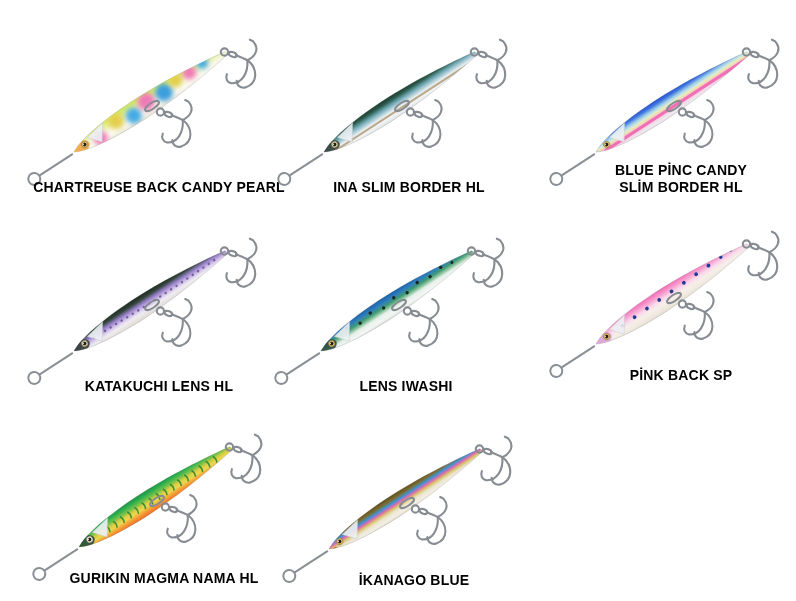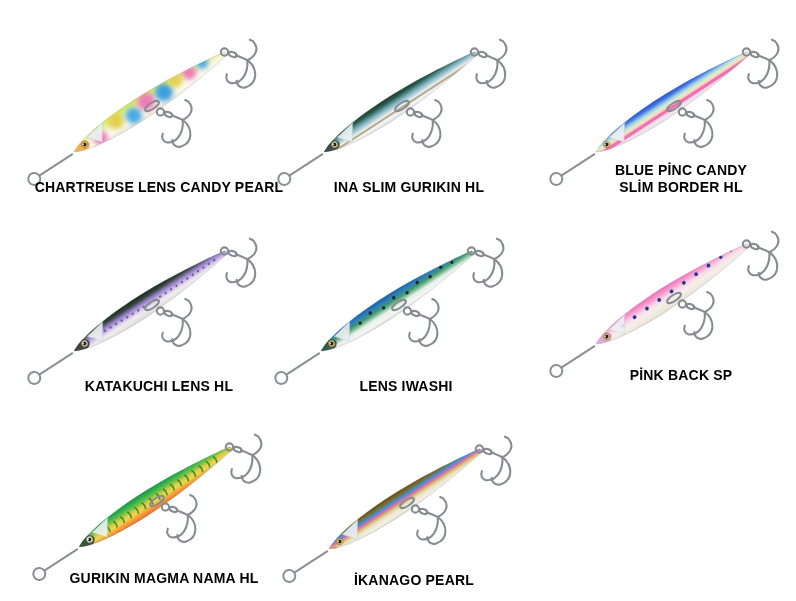--- a/index.html
+++ b/index.html
@@ -70,21 +70,21 @@
         <g transform="translate(142,96) scale(0.8)" fill="none" stroke="#878c92" stroke-width="2.6" stroke-linecap="round">
           <circle cx="3" cy="0" r="4.5"></circle>
           <ellipse cx="13" cy="3" rx="5" ry="2.8" transform="rotate(22 13 3)"></ellipse>
           <path d="M17,4 C22,6 27,8 31,10"></path>
           <path d="M31,10 C41,5 46,-4 38,-13 L34,-15"></path>
           <path d="M31,10 C44,20 44,38 29,43 C23,45 18,41 18,35"></path>
           <path d="M31,10 C32,26 24,39 11,38 C6,37 4,32 6,27"></path>
         </g>
       </svg>
       <figcaption class="label" style="bottom: 20px;">
-        <div>CHARTREUSE LENS CANDY PEARL</div>
+        <div>CHARTREUSE BACK CANDY PEARL</div>
       </figcaption>
     </figure>
 
     <figure class="cell" style="left: 250px; top: 0px;">
       <svg class="art" viewBox="0 0 270 200">
         <defs>
           <linearGradient id="g1" gradientUnits="userSpaceOnUse" x1="0" y1="-12" x2="0" y2="12">
             <stop offset="0%" stop-color="#18352a"></stop>
             <stop offset="20%" stop-color="#2b594a"></stop>
             <stop offset="38%" stop-color="#6fa8b4"></stop>
@@ -125,21 +125,21 @@
         <g transform="translate(142,96) scale(0.8)" fill="none" stroke="#878c92" stroke-width="2.6" stroke-linecap="round">
           <circle cx="3" cy="0" r="4.5"></circle>
           <ellipse cx="13" cy="3" rx="5" ry="2.8" transform="rotate(22 13 3)"></ellipse>
           <path d="M17,4 C22,6 27,8 31,10"></path>
           <path d="M31,10 C41,5 46,-4 38,-13 L34,-15"></path>
           <path d="M31,10 C44,20 44,38 29,43 C23,45 18,41 18,35"></path>
           <path d="M31,10 C32,26 24,39 11,38 C6,37 4,32 6,27"></path>
         </g>
       </svg>
       <figcaption class="label" style="bottom: 20px;">
-        <div>INA SLIM GURIKIN HL</div>
+        <div>INA SLIM BORDER HL</div>
       </figcaption>
     </figure>
 
     <figure class="cell" style="left: 522px; top: 0px;">
       <svg class="art" viewBox="0 0 270 200">
         <defs>
           <linearGradient id="g2" gradientUnits="userSpaceOnUse" x1="0" y1="-12" x2="0" y2="12">
             <stop offset="0%" stop-color="#1f49c8"></stop>
             <stop offset="18%" stop-color="#3f74e0"></stop>
             <stop offset="34%" stop-color="#9fd0ea"></stop>
@@ -512,16 +512,16 @@
         <g transform="translate(142,96) scale(0.8)" fill="none" stroke="#878c92" stroke-width="2.6" stroke-linecap="round">
           <circle cx="3" cy="0" r="4.5"></circle>
           <ellipse cx="13" cy="3" rx="5" ry="2.8" transform="rotate(22 13 3)"></ellipse>
           <path d="M17,4 C22,6 27,8 31,10"></path>
           <path d="M31,10 C41,5 46,-4 38,-13 L34,-15"></path>
           <path d="M31,10 C44,20 44,38 29,43 C23,45 18,41 18,35"></path>
           <path d="M31,10 C32,26 24,39 11,38 C6,37 4,32 6,27"></path>
         </g>
       </svg>
       <figcaption class="label" style="bottom: 24px;">
-        <div>İKANAGO PEARL</div>
+        <div>İKANAGO BLUE</div>
       </figcaption>
     </figure>
   </div>
 
 </body></html>

